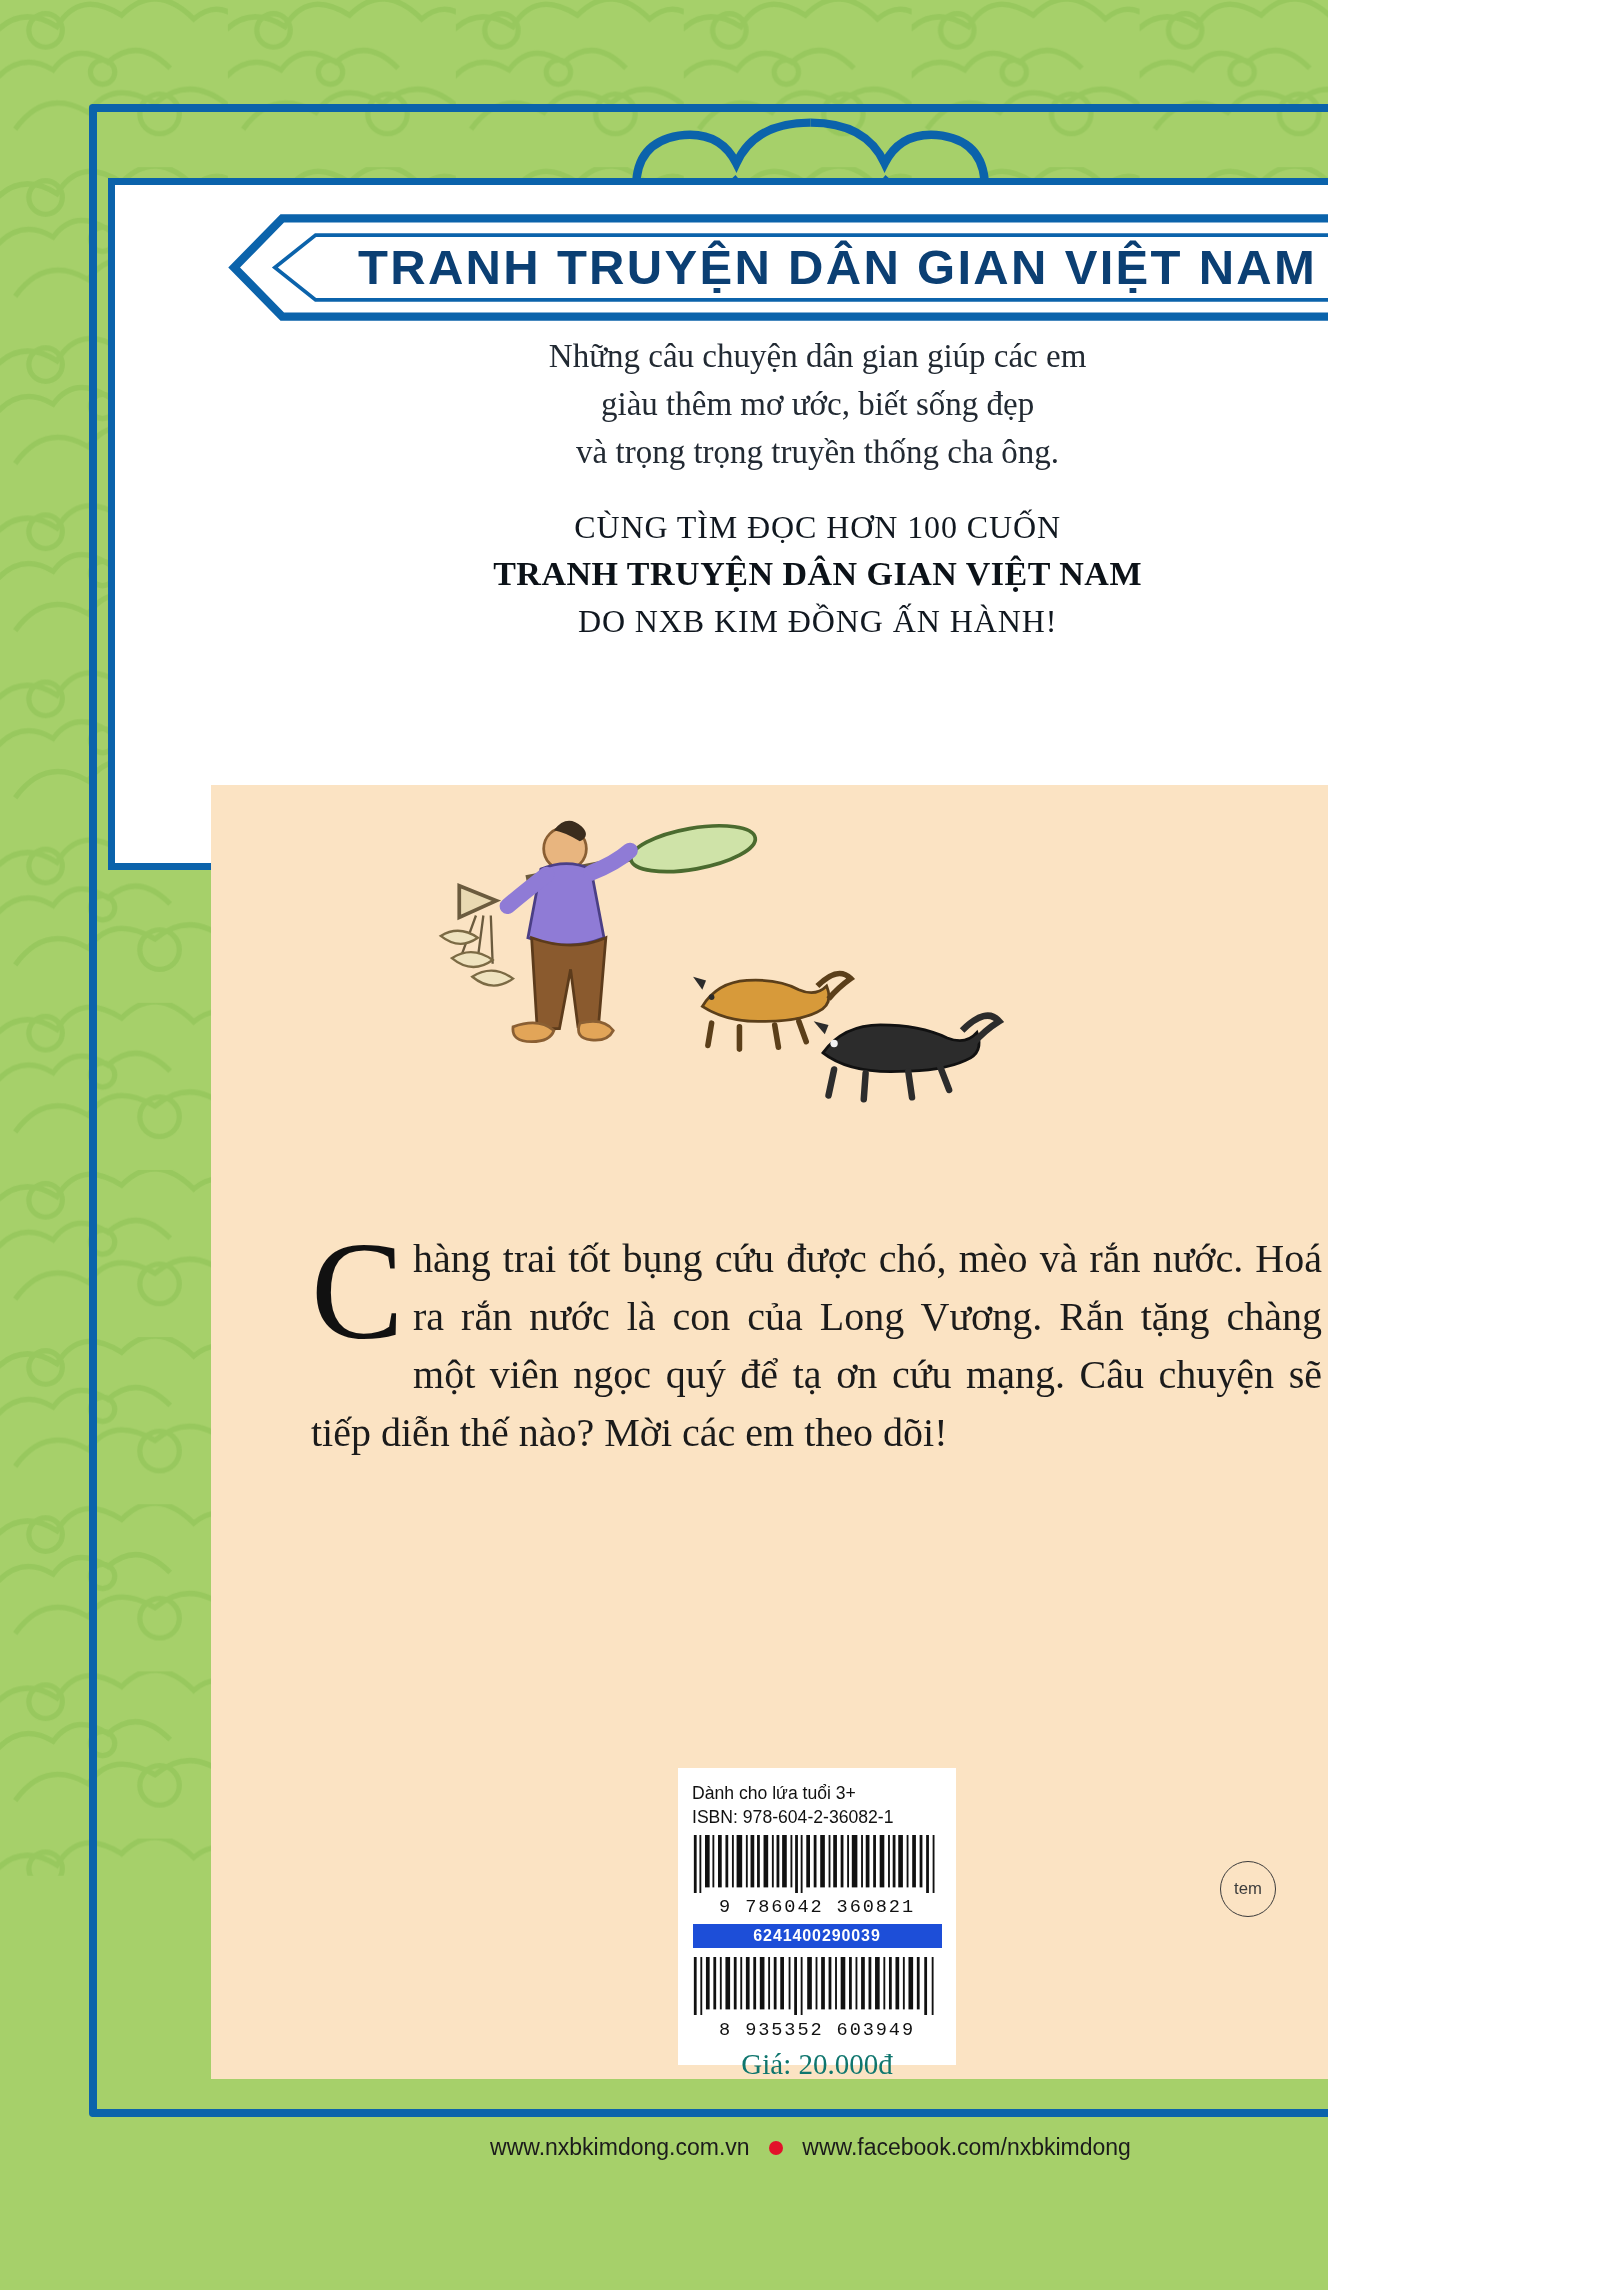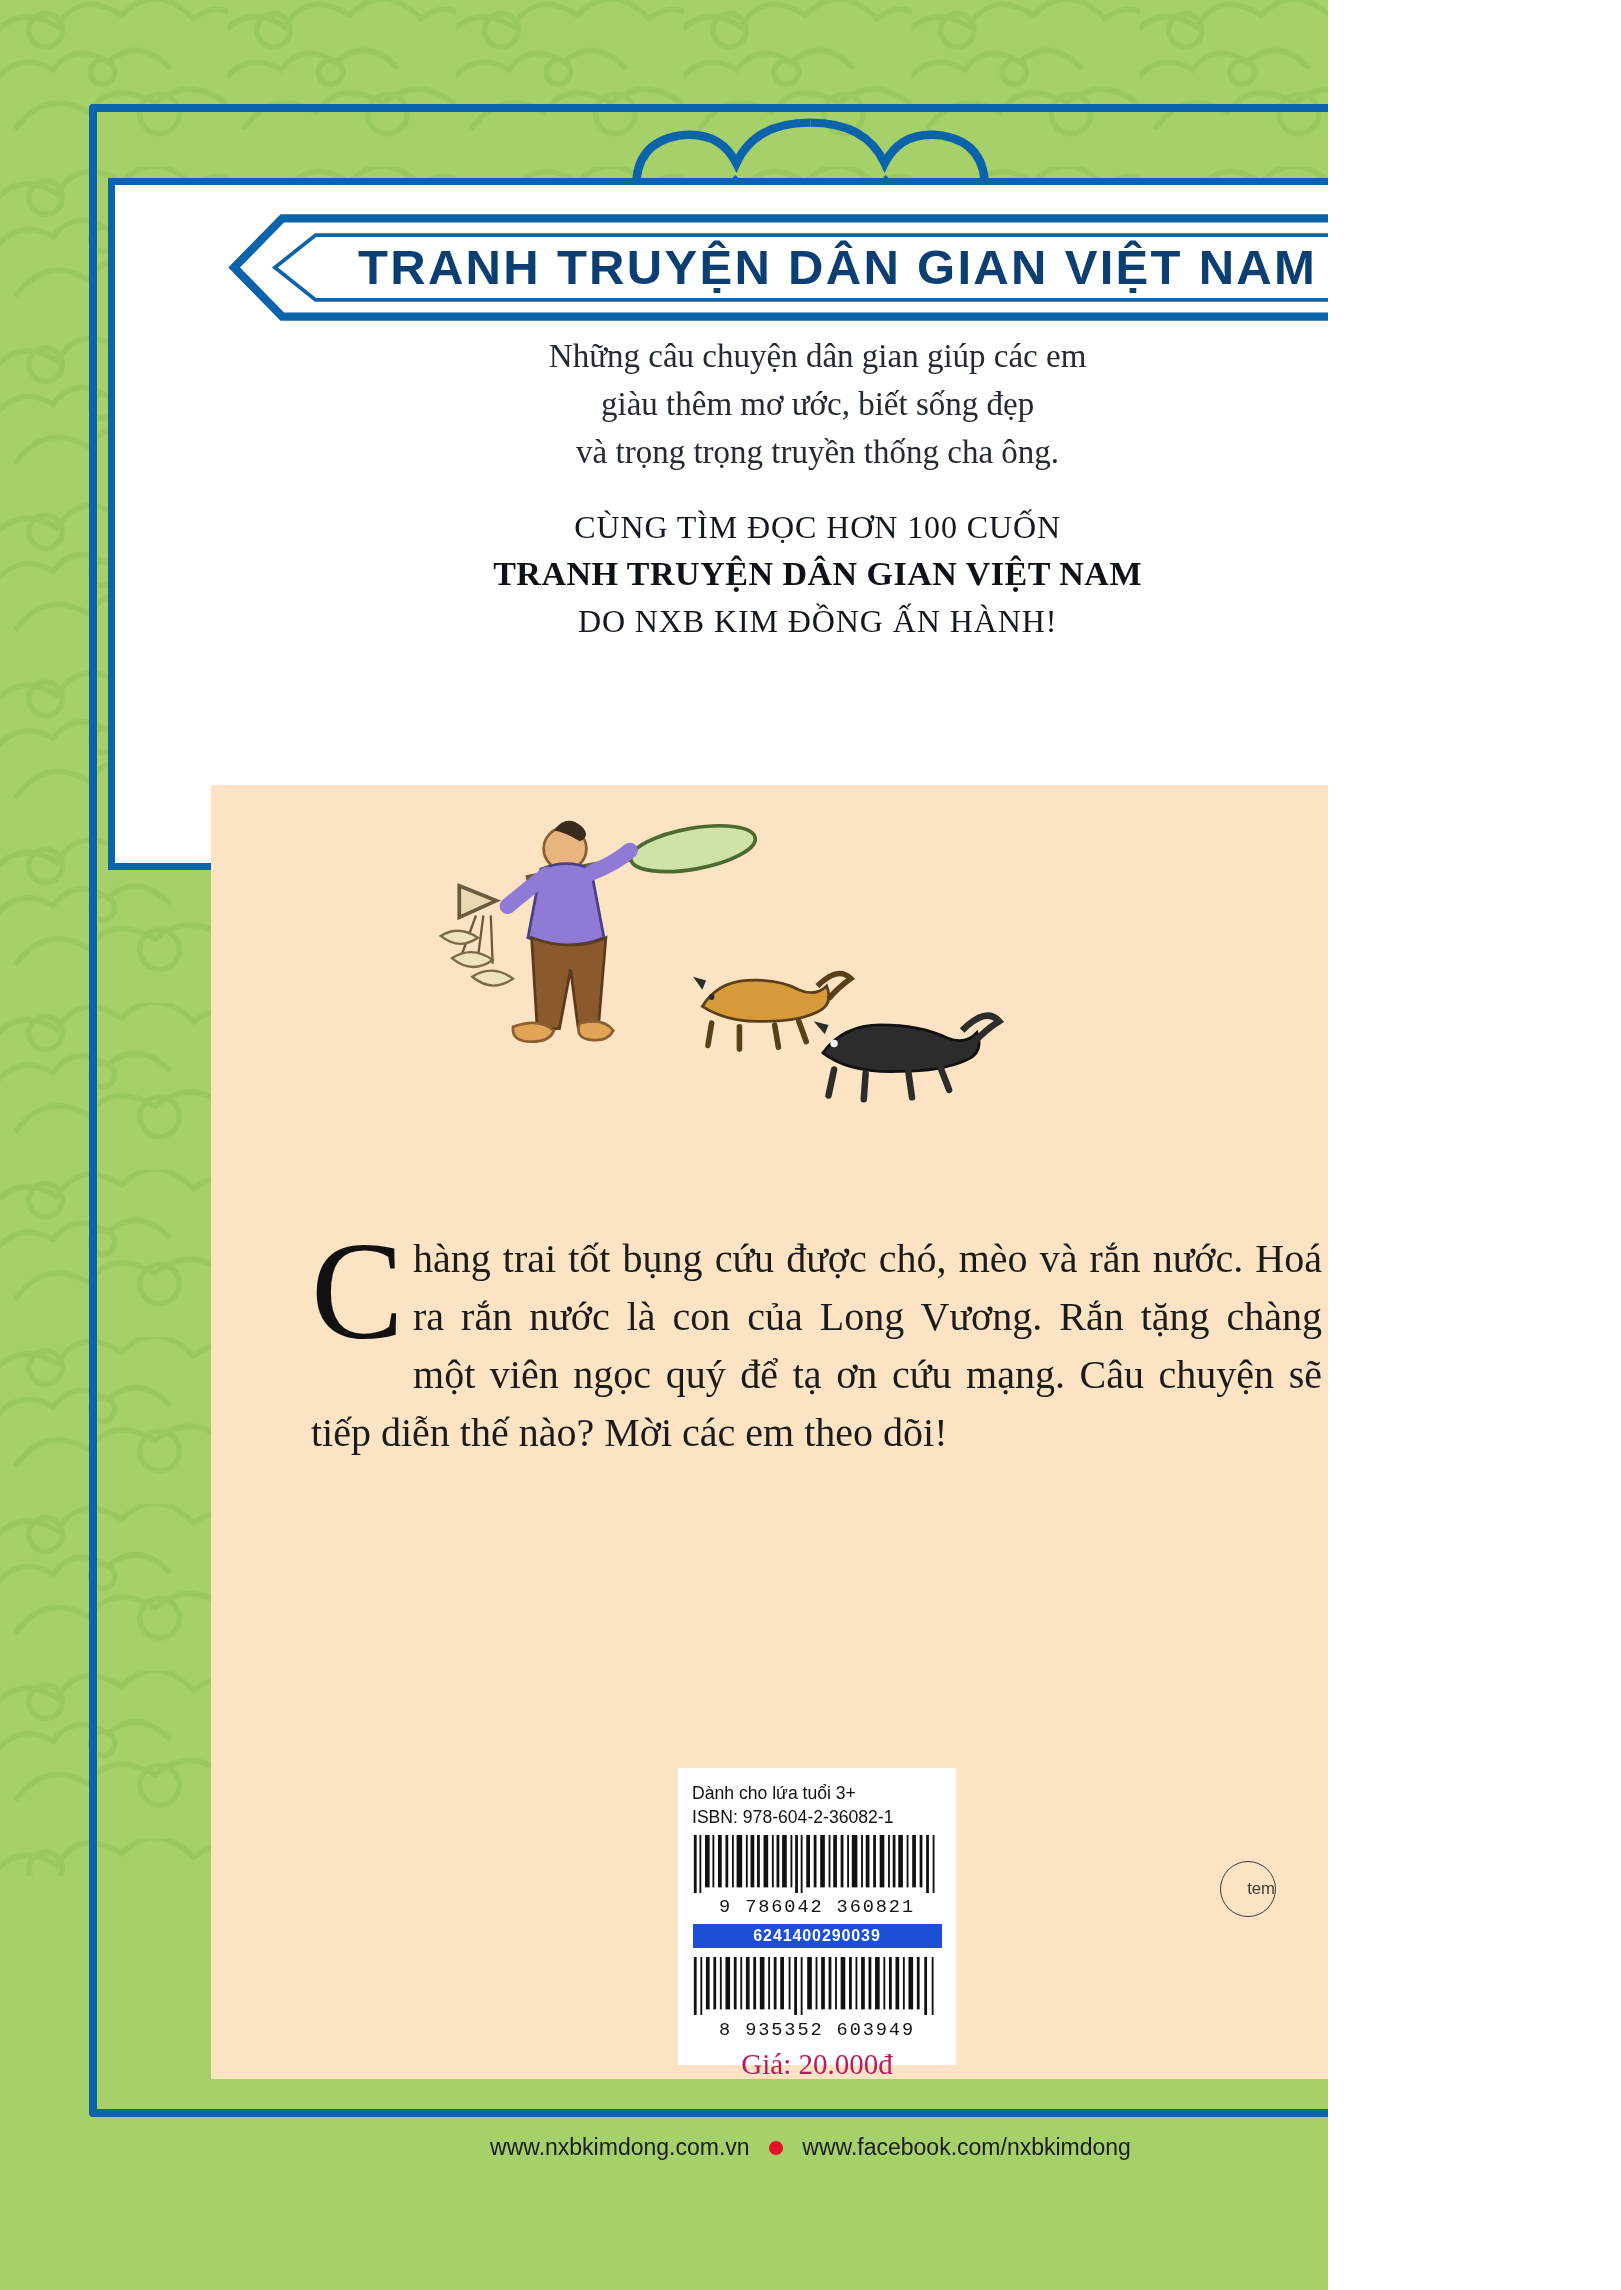--- a/index.html
+++ b/index.html
@@ -197,33 +197,33 @@
     font-family: "Liberation Sans", sans-serif;
     font-size: 16px;
     font-weight: bold;
     letter-spacing: 0.9px;
     padding: 2.8px 0;
   }
   .price {
     text-align: center;
     font-family: "Liberation Serif", serif;
     font-size: 29px;
-    color: #be185d;
+    color: #0f766e;
     margin-top: 7.4px;
   }
 
   .tem-stamp {
     position: absolute;
     left: 1009px;
     top: 1076px;
     width: 54px;
     height: 54px;
     border: 1.9px solid #3b3b3b;
     border-radius: 50%;
-    text-align: right;
+    text-align: center;
     line-height: 54px;
     font-size: 16.7px;
     color: #3b3b3b;
     font-family: "Liberation Sans", sans-serif;
   }
 
   
   .footer {
     position: absolute;
     left: 89px;

